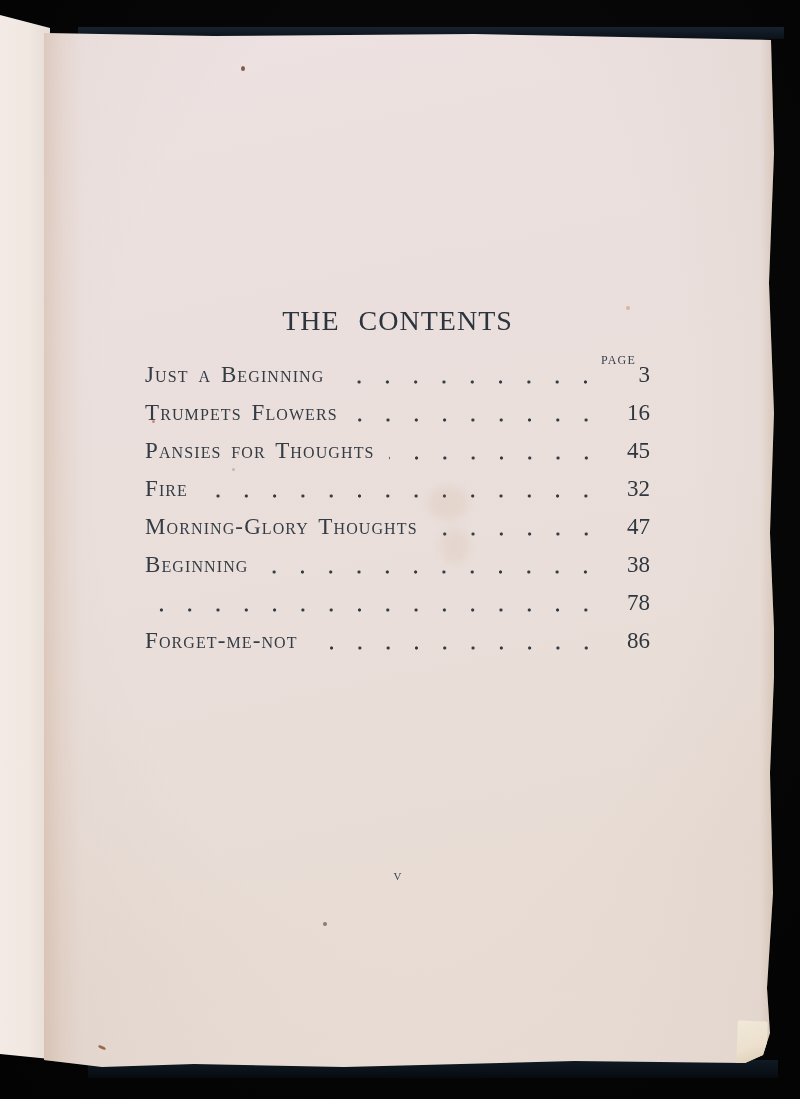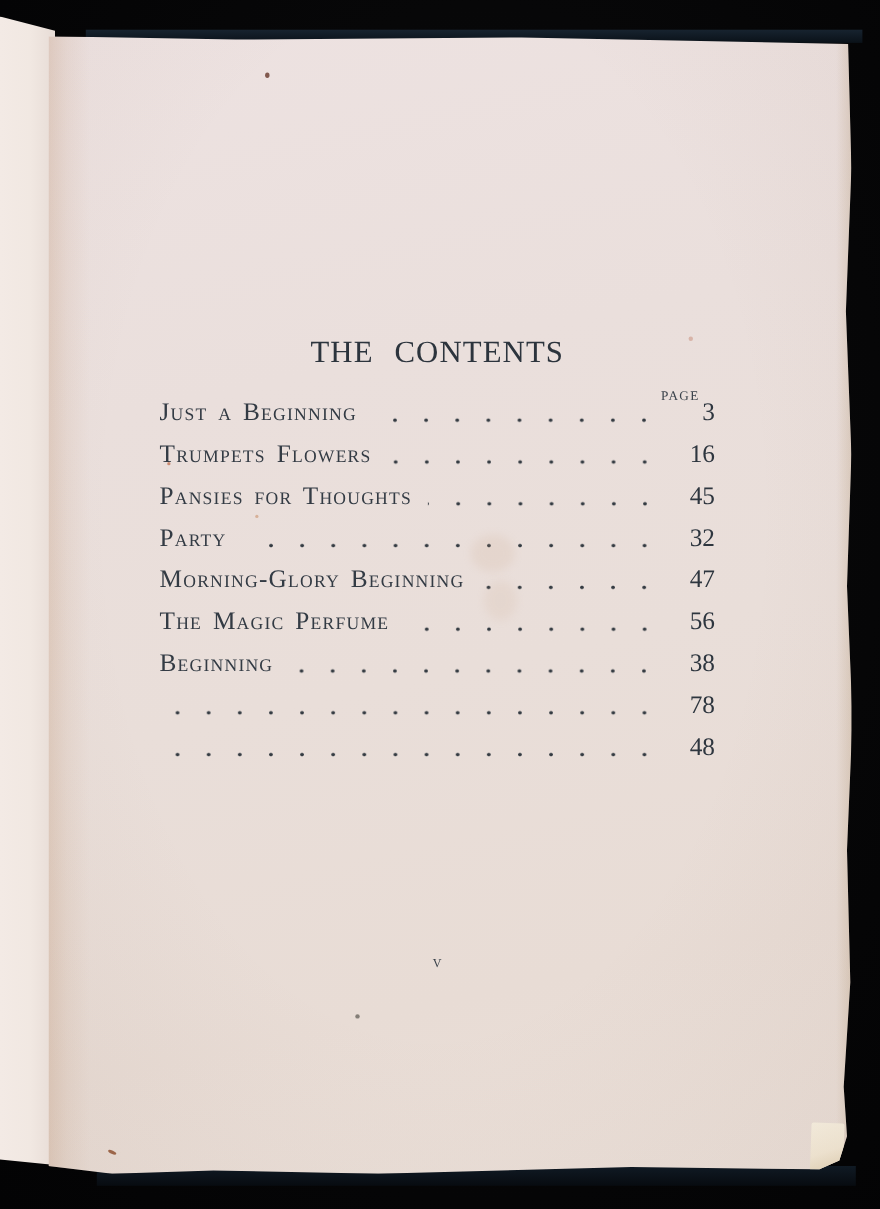--- a/index.html
+++ b/index.html
@@ -107,51 +107,47 @@
     <span class="toc-page">16</span>
   </div>
 
   <div class="toc-row">
     <span class="toc-title">Pansies for Thoughts</span>
     <span class="leader"></span>
     <span class="toc-page">45</span>
   </div>
 
   <div class="toc-row">
-    <span class="toc-title">Party</span>
+    <span class="toc-title">Fire</span>
     <span class="leader"></span>
     <span class="toc-page">32</span>
   </div>
 
   <div class="toc-row">
-    <span class="toc-title">Morning-Glory Beginning</span>
+    <span class="toc-title">Morning-Glory Thoughts</span>
     <span class="leader"></span>
     <span class="toc-page">47</span>
   </div>
 
-  <div class="toc-row">
-    <span class="toc-title">The Magic Perfume</span>
-    <span class="leader"></span>
-    <span class="toc-page">56</span>
-  </div>
 
   <div class="toc-row">
     <span class="toc-title">Beginning</span>
     <span class="leader"></span>
     <span class="toc-page">38</span>
   </div>
 
   <div class="toc-row">
     <span class="leader"></span>
     <span class="toc-page">78</span>
   </div>
 
   <div class="toc-row">
+    <span class="toc-title">Forget-me-not</span>
     <span class="leader"></span>
-    <span class="toc-page">48</span>
+    <span class="toc-page">86</span>
   </div>
 </div>
 
     <div class="folio">v</div>
   </div>
 
   <div class="spot" style="left:241px;top:66px;width:4px;height:5px;background:#6f4134;opacity:.85;"></div>
   <div class="spot" style="left:626px;top:306px;width:4px;height:4px;background:#c98f7d;opacity:.55;"></div>
   <div class="spot" style="left:152px;top:420px;width:3px;height:3px;background:#b5552f;opacity:.6;"></div>
   <div class="spot" style="left:232px;top:468px;width:3px;height:3px;background:#c07a4a;opacity:.45;"></div>

